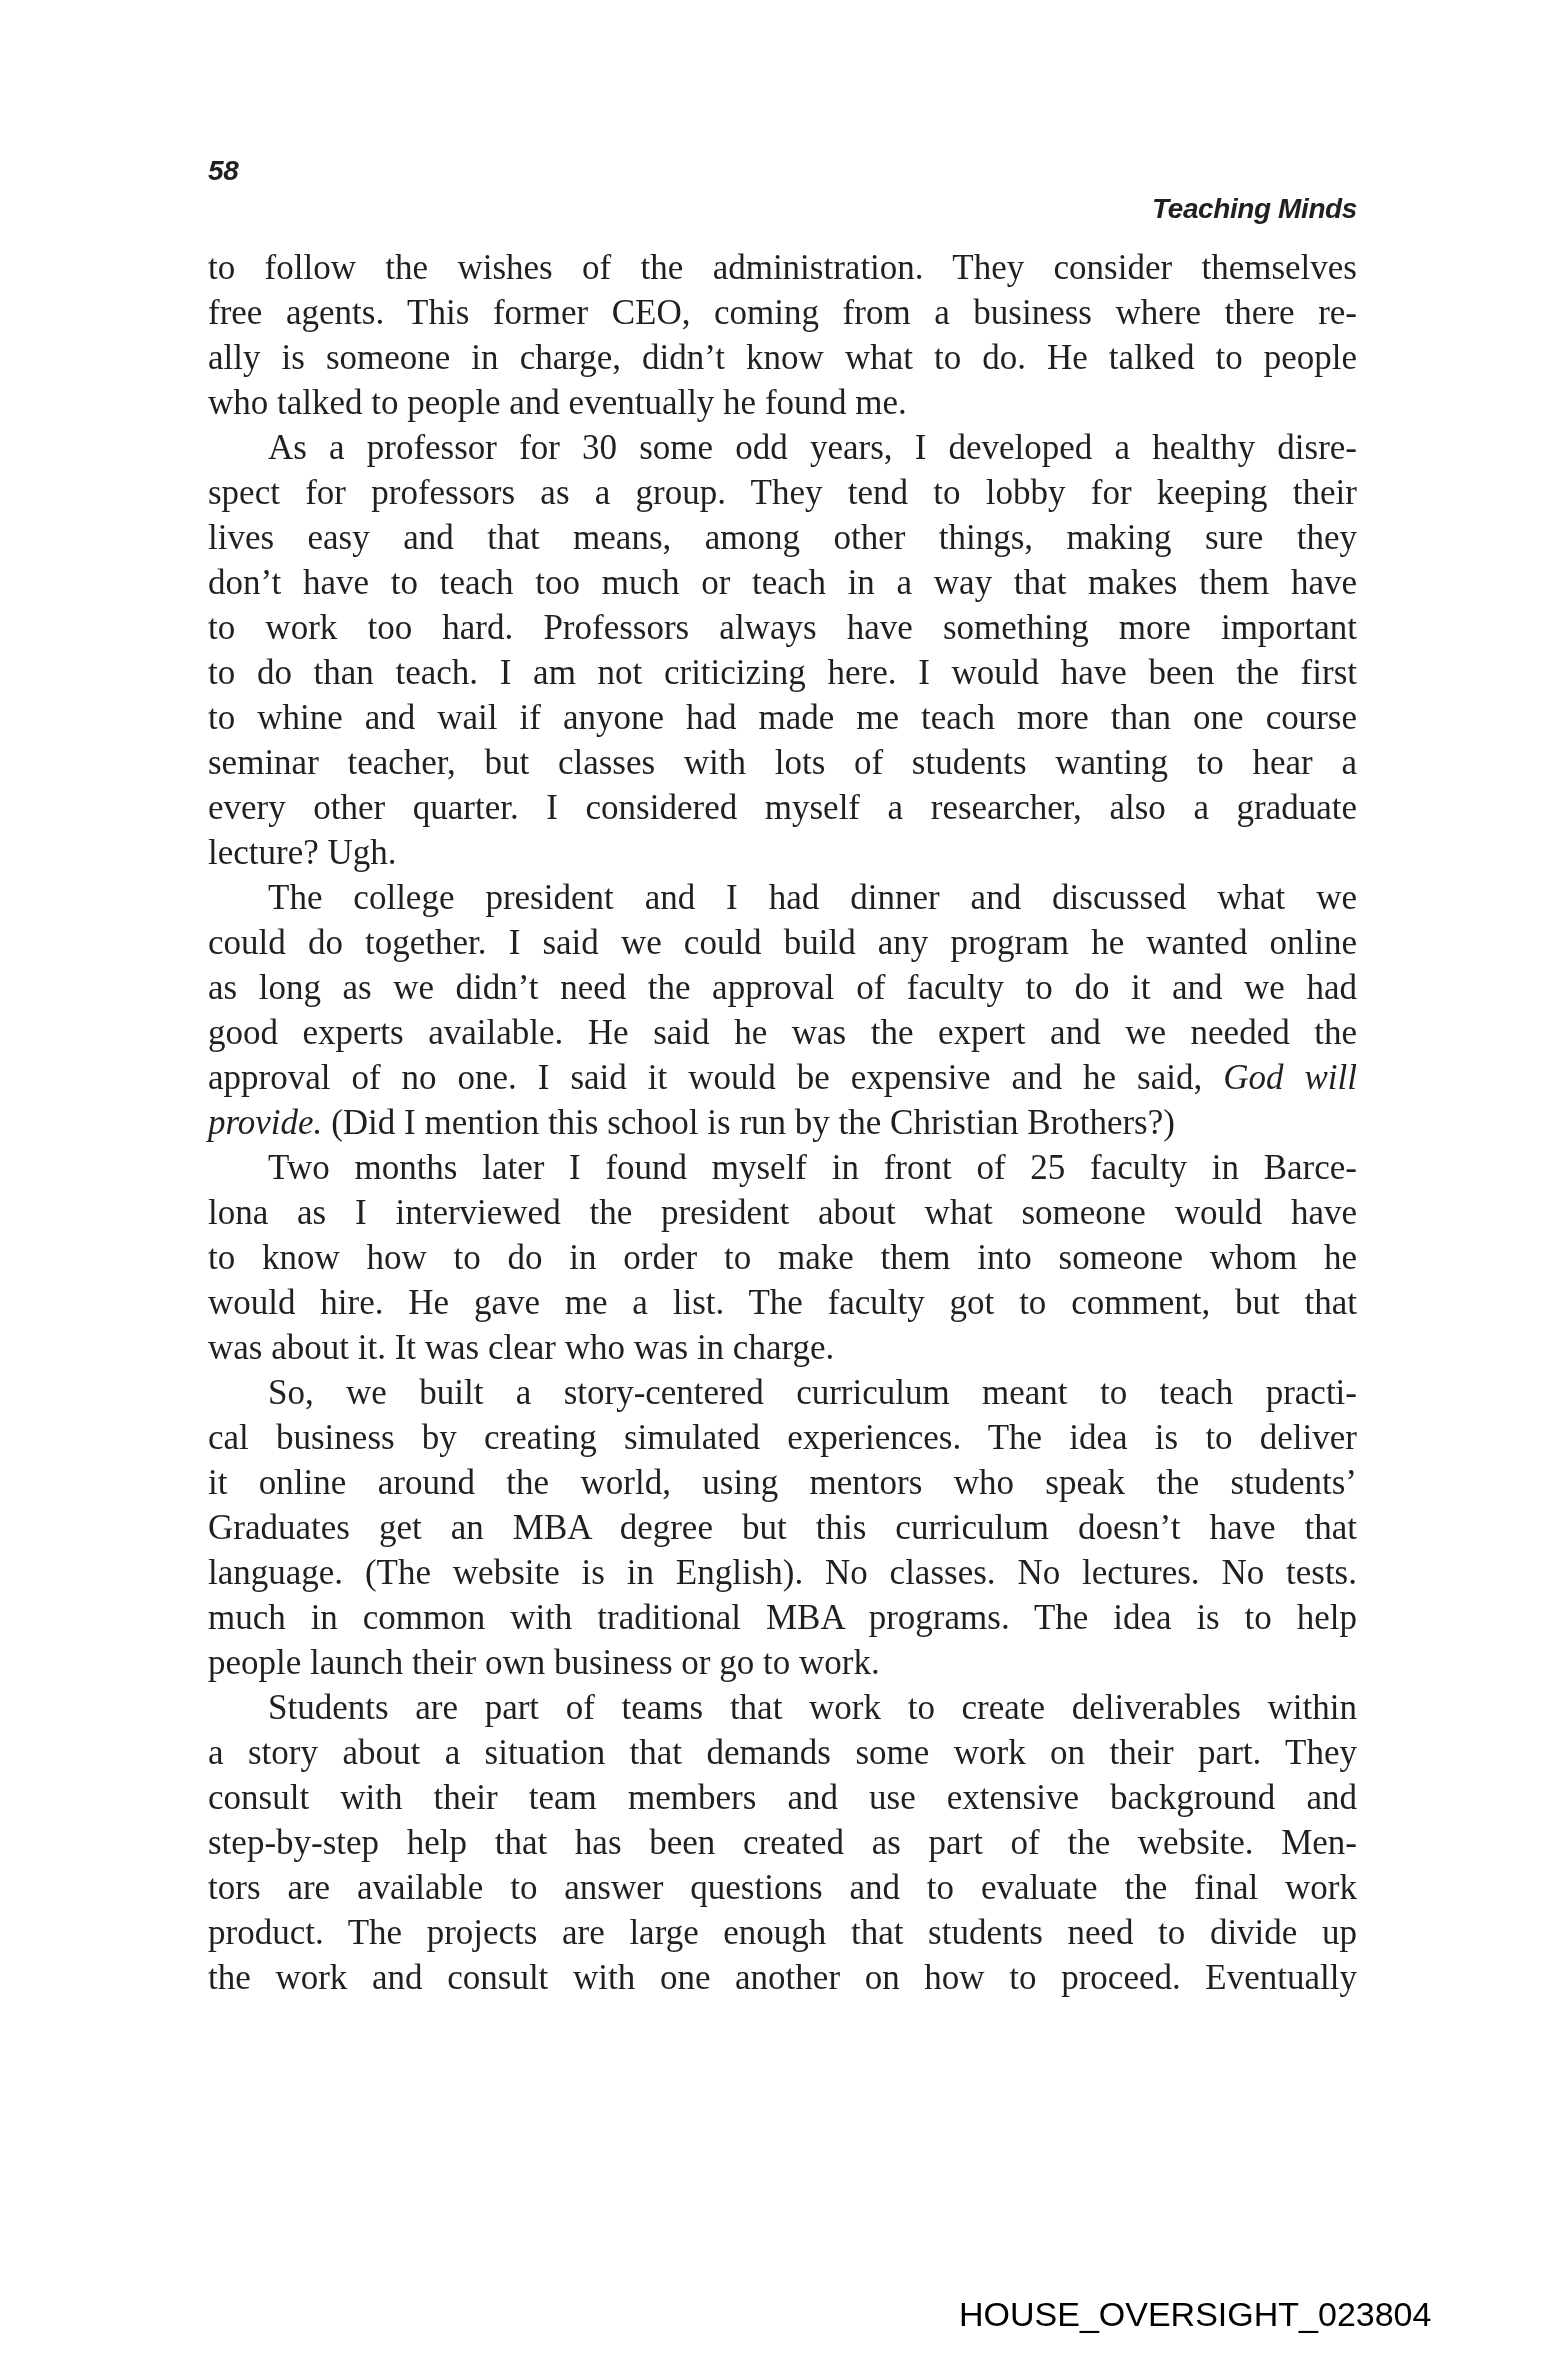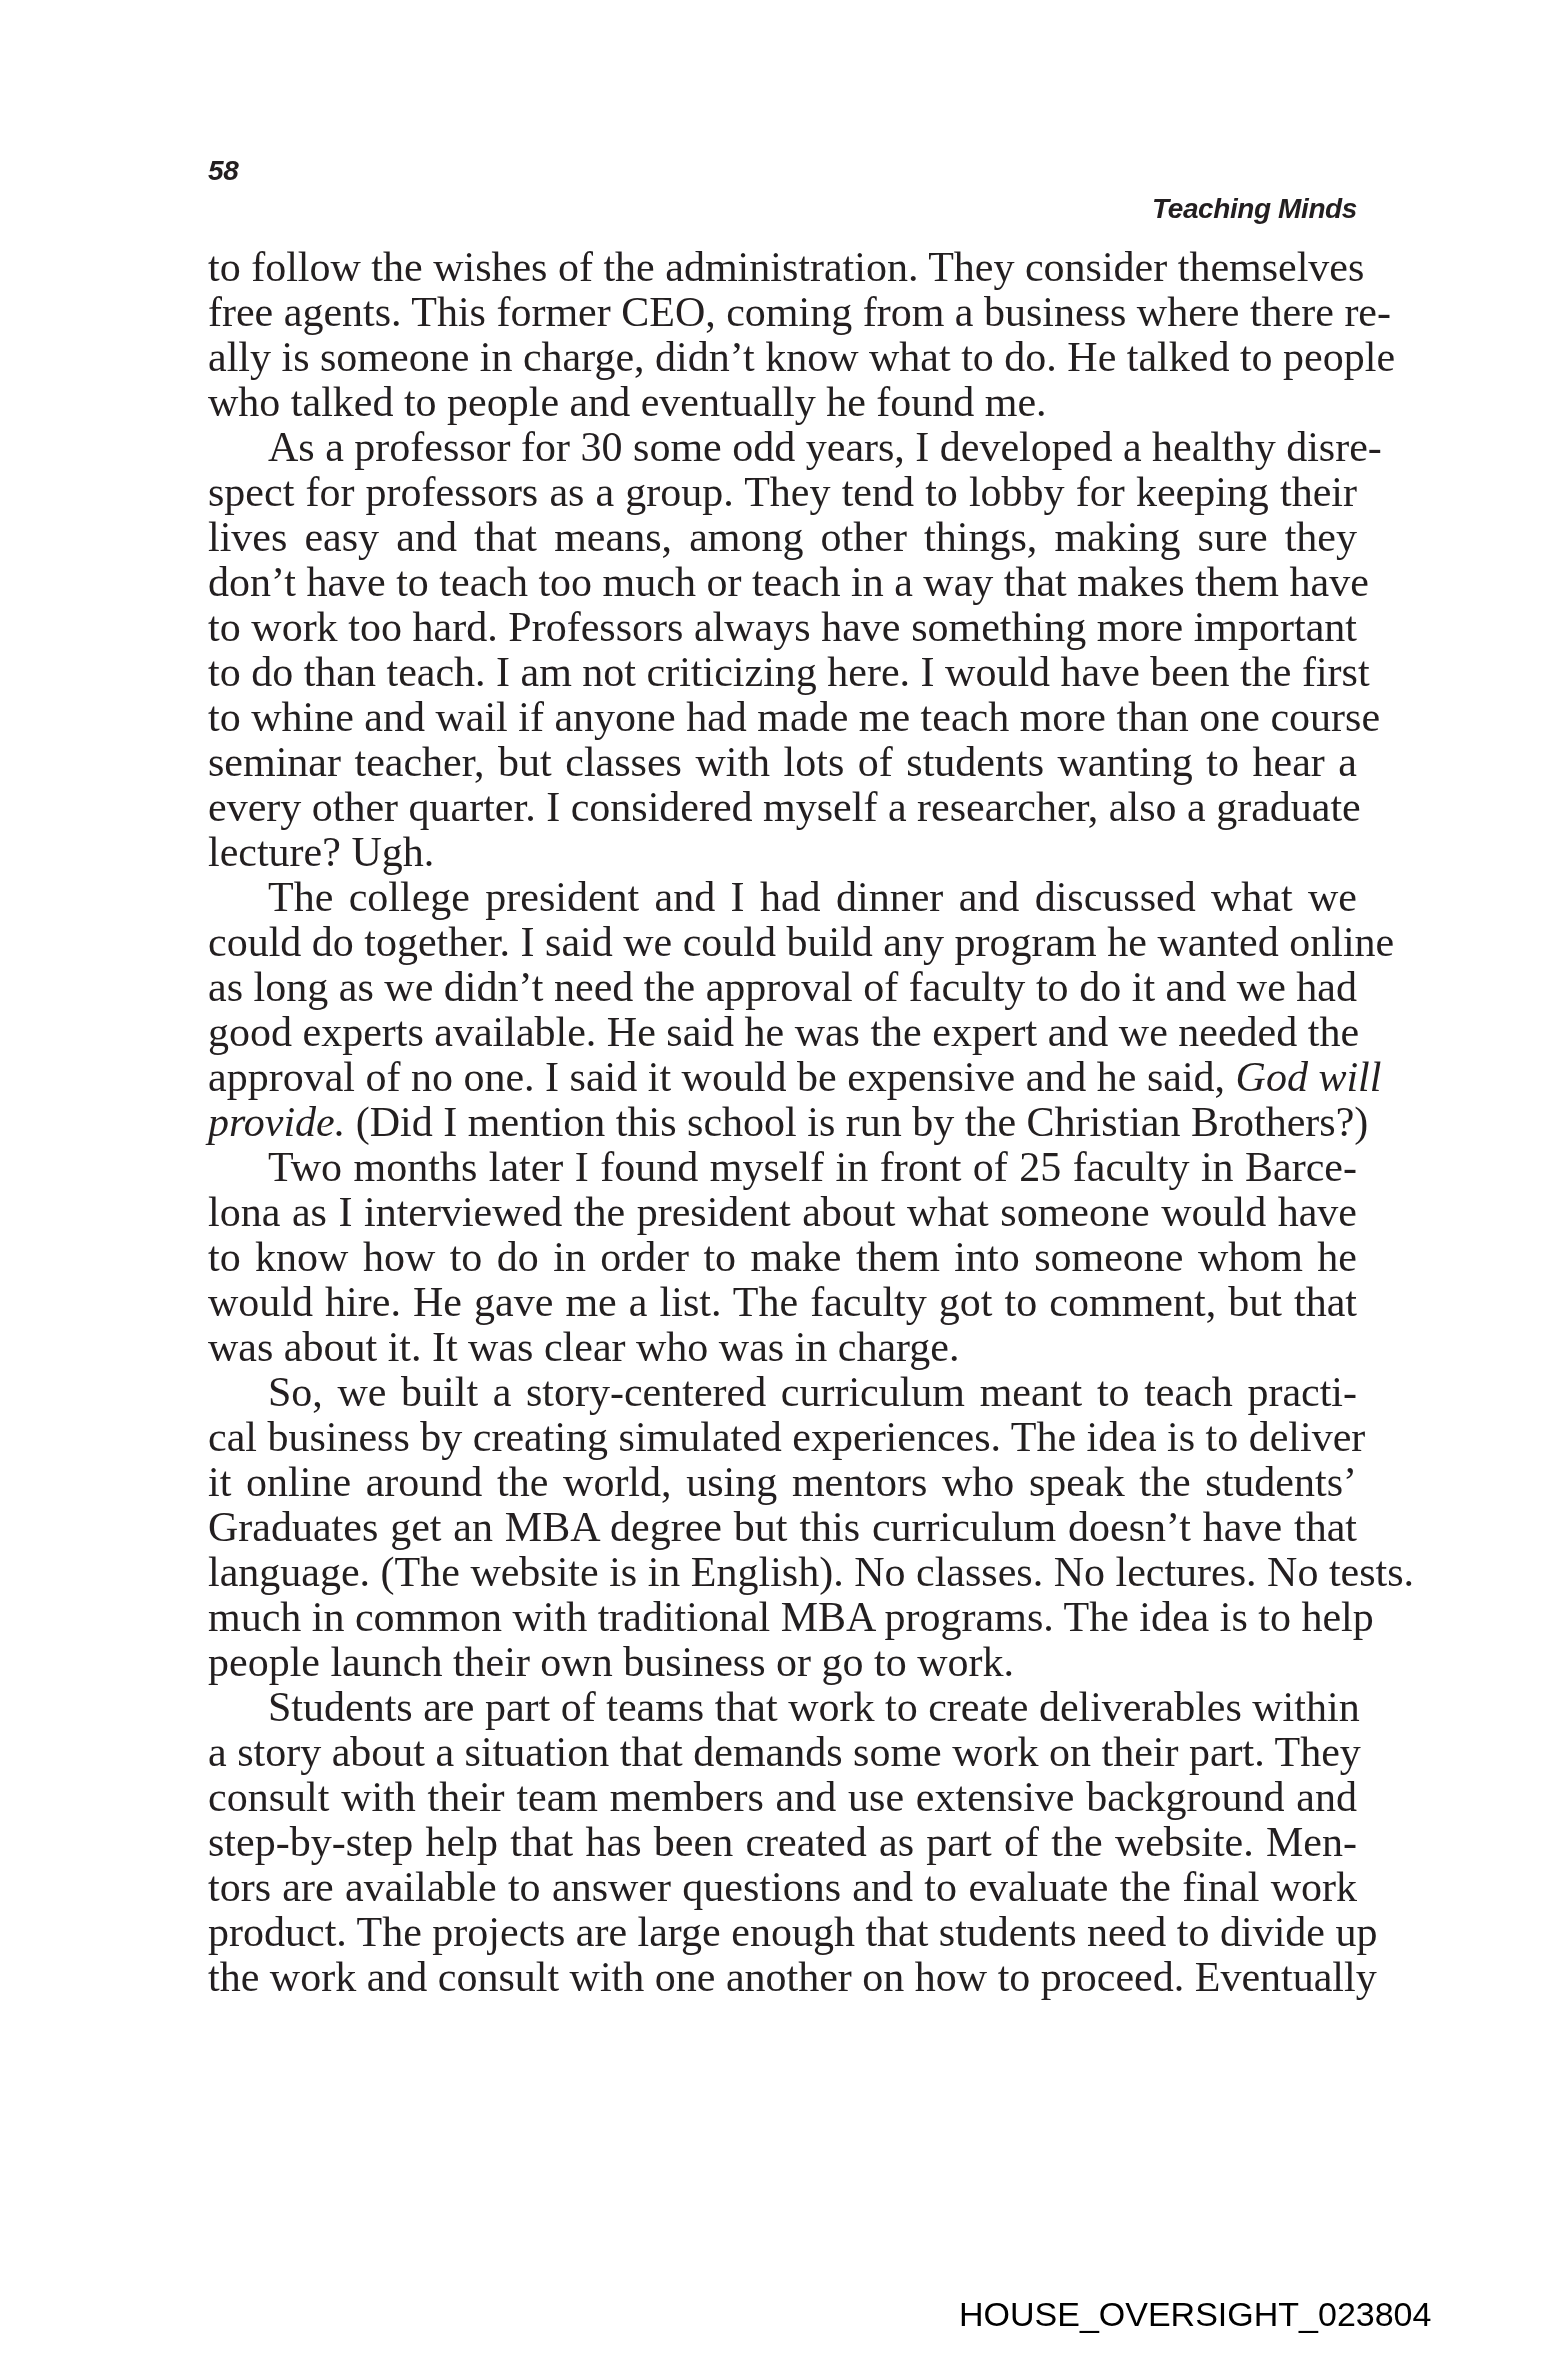--- a/index.html
+++ b/index.html
@@ -36,21 +36,21 @@
       right: 0;
       top: 0;
       margin-top: 38px;
     }
     .body-text {
       position: absolute;
       top: 245px;
       left: 208px;
       width: 1149px;
       font-family: "Liberation Serif", serif;
-      font-size: 42px;
+      font-size: 35px;
       line-height: 45px;
     }
     .line {
       display: block;
       white-space: nowrap;
       text-align: justify;
       text-align-last: justify;
       height: 45px;
       overflow: visible;
     }

